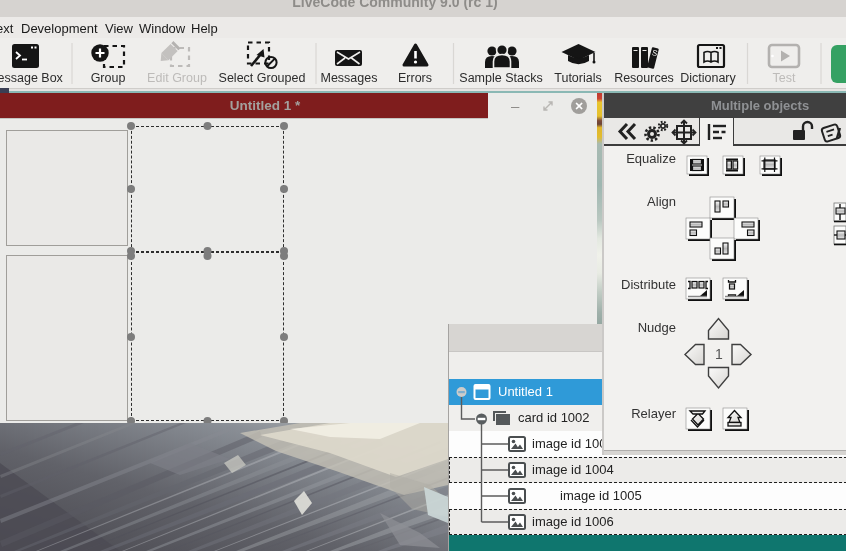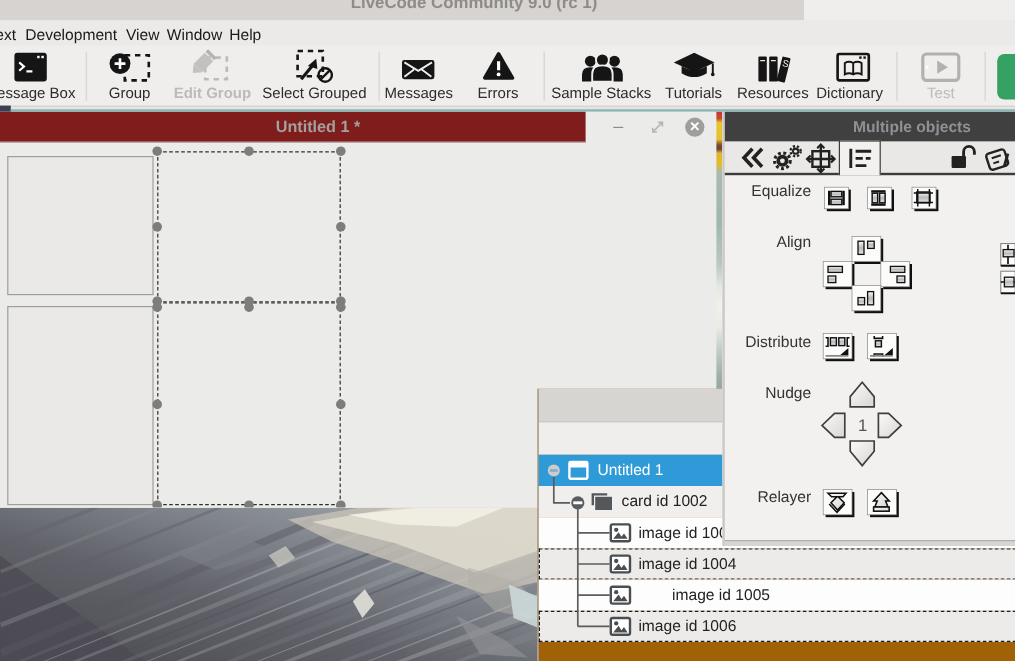--- a/index.html
+++ b/index.html
@@ -90,21 +90,21 @@
           <circle cx="284" cy="163" r="4"></circle>
         <circle cx="131" cy="244" r="4"></circle>
           <circle cx="284" cy="244" r="4"></circle>
         <circle cx="131" cy="328" r="4"></circle>
           <circle cx="207.5" cy="328" r="4"></circle>
           <circle cx="284" cy="328" r="4"></circle>
       </g>
     </svg>
   </div>
 
-  <div id="browser" class="abs" style="left:448px;top:324px;width:398px;height:227px;background:#a16207;border-left:1px solid #a5a3a1;font-size:13px;">
+  <div id="browser" class="abs" style="left:448px;top:324px;width:398px;height:227px;background:#0f766e;border-left:1px solid #a5a3a1;font-size:13px;">
     <div class="abs" style="left:0;top:0;width:398px;height:27px;background:#d7d5d2;"></div>
     <div class="abs" style="left:0;top:27px;width:398px;height:28px;background:#efeeec;border-top:1px solid #c8c6c4;"></div>
 
     <div class="abs" style="left:0;top:55px;width:398px;height:26px;background:#2f9ad8;color:#fff;">
       <span class="abs" style="left:49px;top:5px;">Untitled 1</span>
     </div>
     <div class="abs" style="left:0;top:81px;width:398px;height:26px;background:#f0efed;color:#232323;">
       <span class="abs" style="left:69px;top:5px;">card id 1002</span>
     </div>
     <div class="abs" style="left:0;top:107px;width:398px;height:26px;background:#fdfdfd;color:#232323;">
@@ -314,21 +314,21 @@
       </g>
       <use href="#btn2422" x="119" y="262"></use>
       <g transform="translate(119,262)" stroke="#111" stroke-width="1.3" fill="url(#garr)">
         <path d="M11.5 2.5 l6.5 7 h-3 l2 5 h-11 l2 -5 h-3 z"></path>
         <rect x="5" y="14.5" width="13" height="3.5"></rect>
       </g>
     </svg>
     <div class="abs" style="left:0;top:357px;width:242px;height:5px;background:#d7d5d2;border-top:1px solid #b0aeac;"></div>
   </div>
 
-  <div id="wintitle" class="abs" style="left:0;top:0;width:670px;height:17px;background:#d6d3d0;overflow:hidden;">
+  <div id="wintitle" class="abs" style="left:0;top:0;width:846px;height:17px;background:#d6d3d0;overflow:hidden;">
     <div class="abs" style="left:395px;top:-6px;transform:translateX(-50%);font-size:14px;font-weight:bold;color:#8e8c89;white-space:nowrap;">LiveCode Community 9.0 (rc 1)</div>
   </div>
   <div id="menubar" class="abs" style="left:0;top:17px;width:846px;height:21px;background:#eceae8;font-size:13px;color:#1a1a1a;">
     <span class="abs" style="left:-4px;top:4px;">ext</span>
     <span class="abs" style="left:21px;top:4px;">Development</span>
     <span class="abs" style="left:105px;top:4px;">View</span>
     <span class="abs" style="left:139px;top:4px;">Window</span>
     <span class="abs" style="left:191px;top:4px;text-align:right;">Help</span>
   </div>
   <div id="toolbar" class="abs" style="left:0;top:38px;width:846px;height:51px;background:#efeeec;border-bottom:1px solid #cfcdca;overflow:hidden;">
@@ -415,21 +415,21 @@
       <g>
         <rect x="769" y="7" width="30" height="22" rx="3" fill="none" stroke="#b3b1af" stroke-width="2.6"></rect>
         <path d="M781 12.5 l9 5.5 -9 5.5 z" fill="#b3b1af"></path>
         <circle cx="772.5" cy="18" r="1.3" fill="#fff"></circle>
       </g>
     </svg>
     <div class="abs" style="left:831px;top:7px;width:15px;height:38px;background:#35a163;border-radius:6px 0 0 6px;"></div>
     <div style="position:absolute;top:33px;left:0;width:846px;height:15px;font-size:12.5px;color:#2c2c2c;">
       <span class="abs" style="left:25px;transform:translateX(-50%);white-space:nowrap;">Message Box</span>
       <span class="abs" style="left:108px;transform:translateX(-50%);">Group</span>
-      <span class="abs" style="left:177px;transform:translateX(-50%);color:#bdbbb9;white-space:nowrap;font-weight:bold;">Edit Group</span>
+      <span class="abs" style="left:177px;transform:translateX(-50%);color:#bdbbb9;white-space:nowrap;">Edit Group</span>
       <span class="abs" style="left:262px;transform:translateX(-50%);white-space:nowrap;">Select Grouped</span>
       <span class="abs" style="left:349px;transform:translateX(-50%);">Messages</span>
       <span class="abs" style="left:415px;transform:translateX(-50%);">Errors</span>
       <span class="abs" style="left:501px;transform:translateX(-50%);white-space:nowrap;">Sample Stacks</span>
       <span class="abs" style="left:578px;transform:translateX(-50%);">Tutorials</span>
       <span class="abs" style="left:644px;transform:translateX(-50%);">Resources</span>
       <span class="abs" style="left:708px;transform:translateX(-50%);text-align:center;">Dictionary</span>
       <span class="abs" style="left:784px;transform:translateX(-50%);color:#bdbbb9;">Test</span>
     </div>
   </div>

